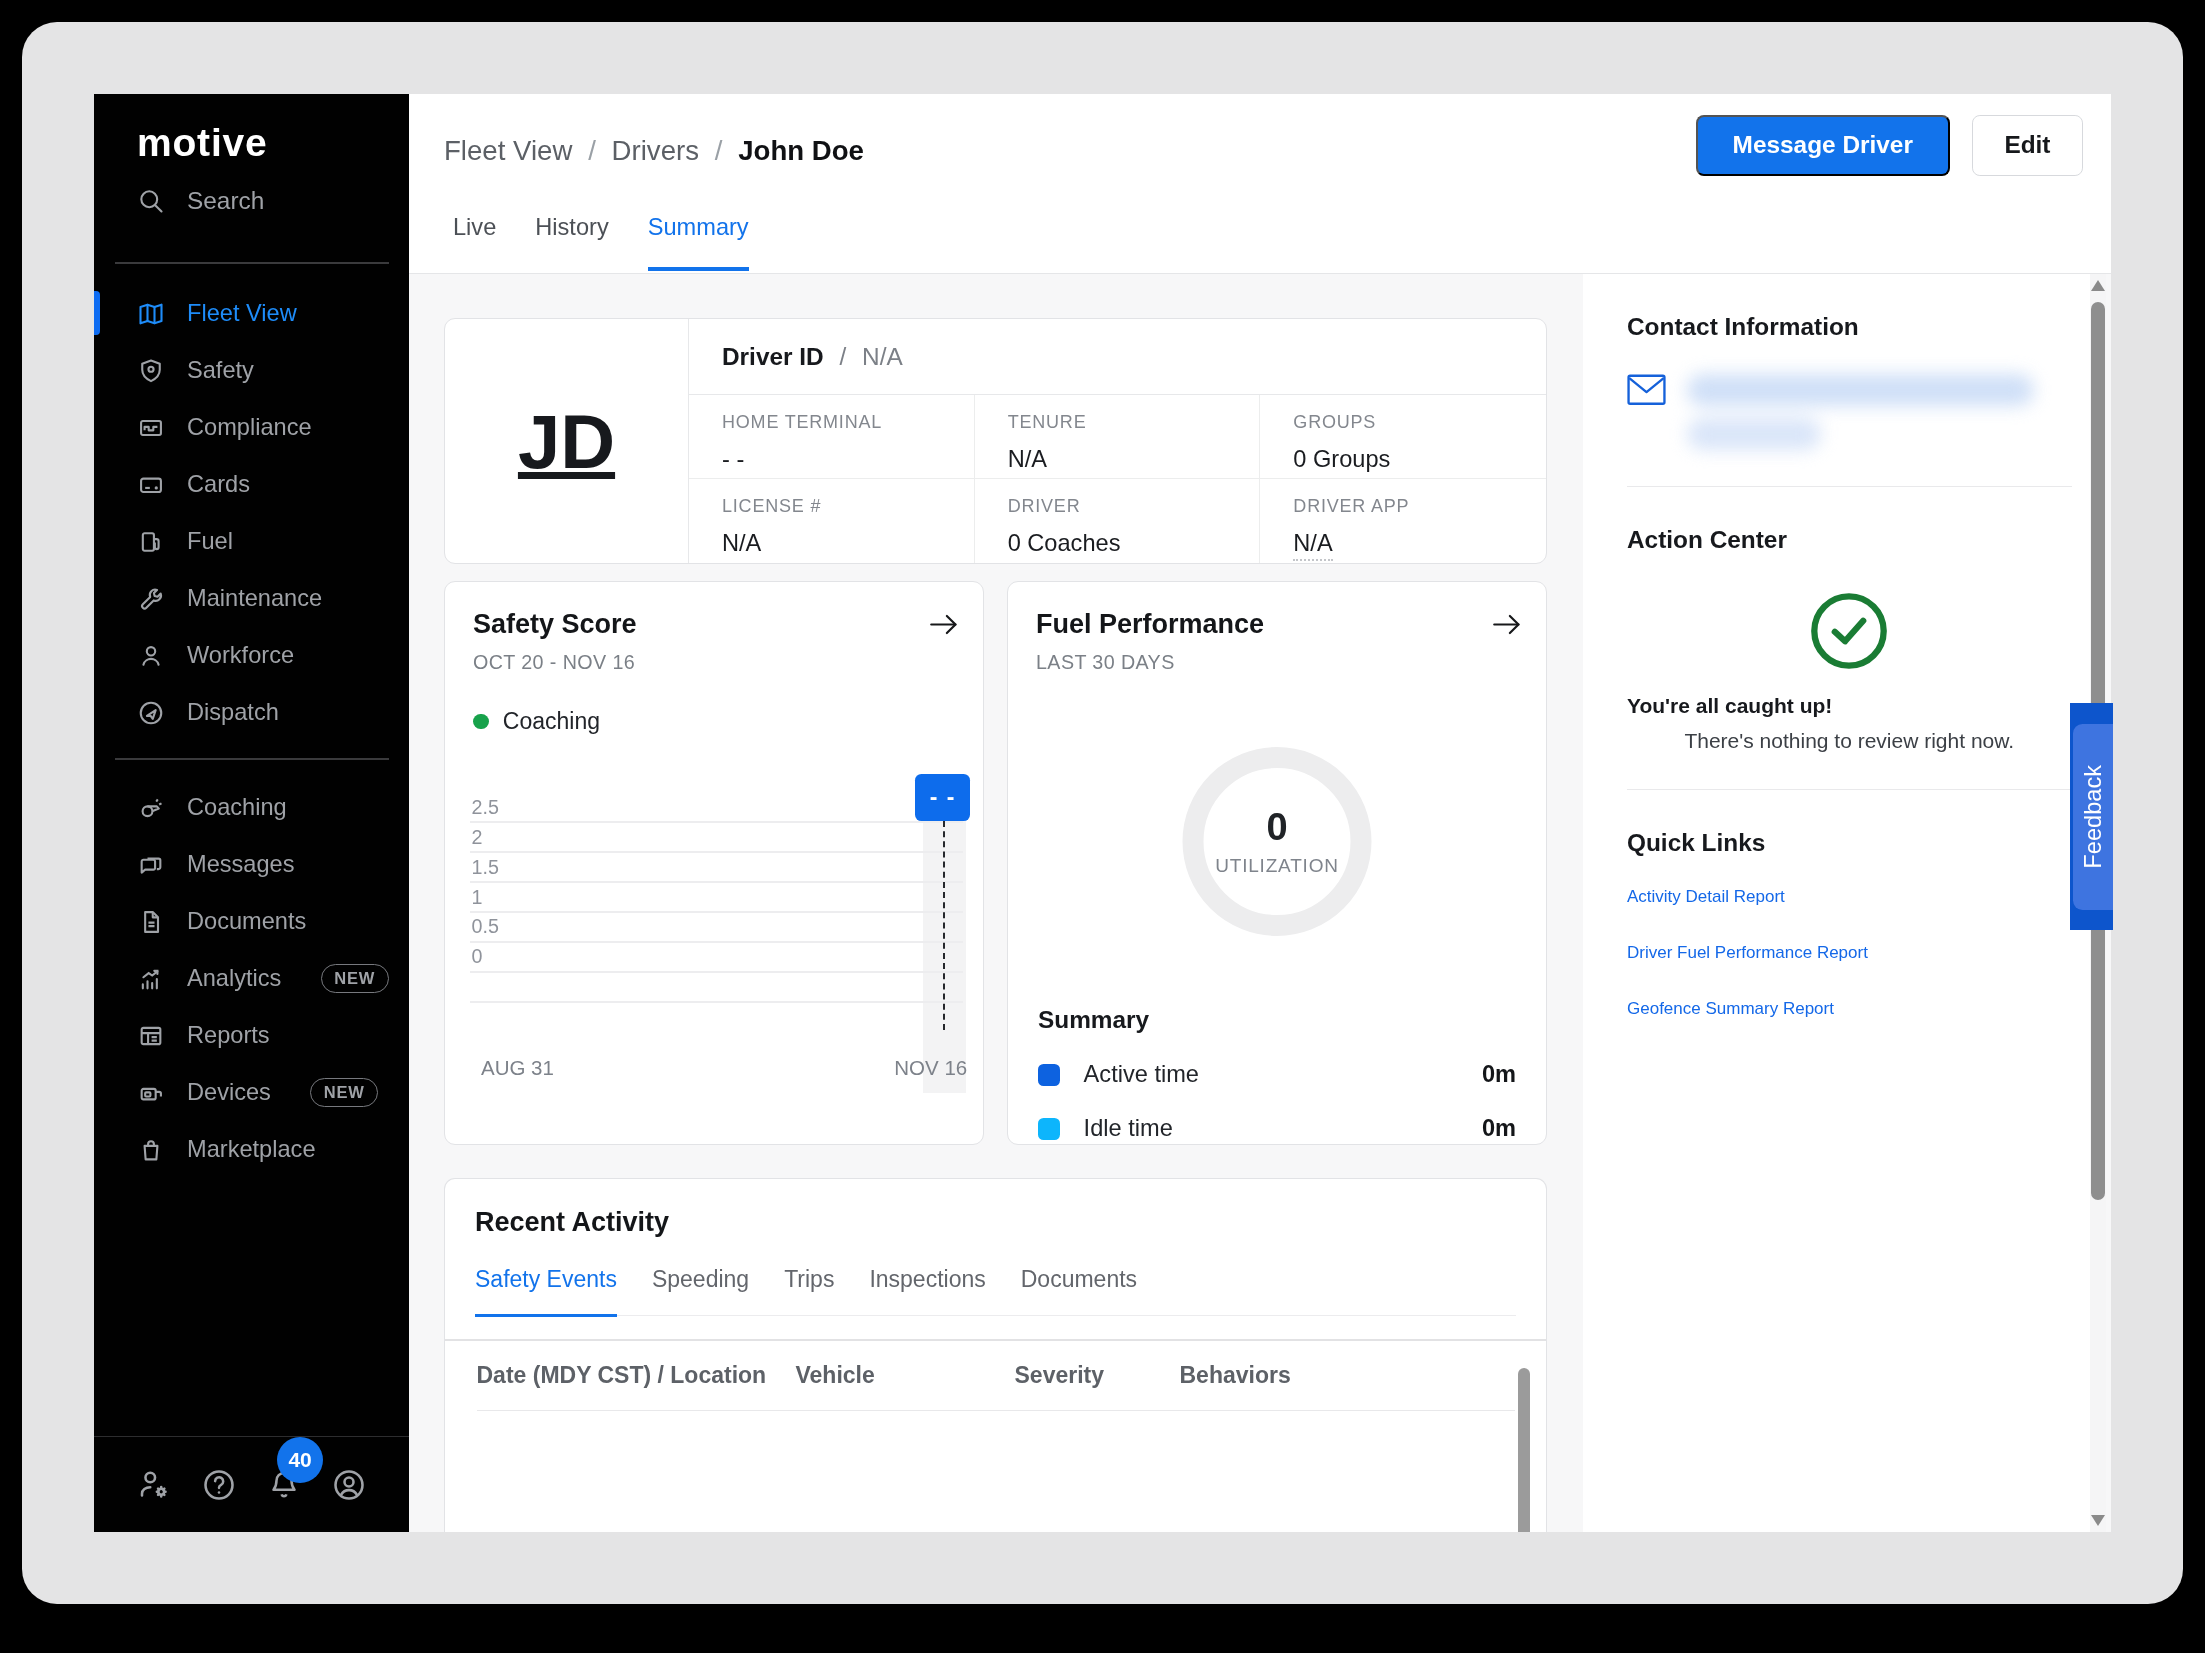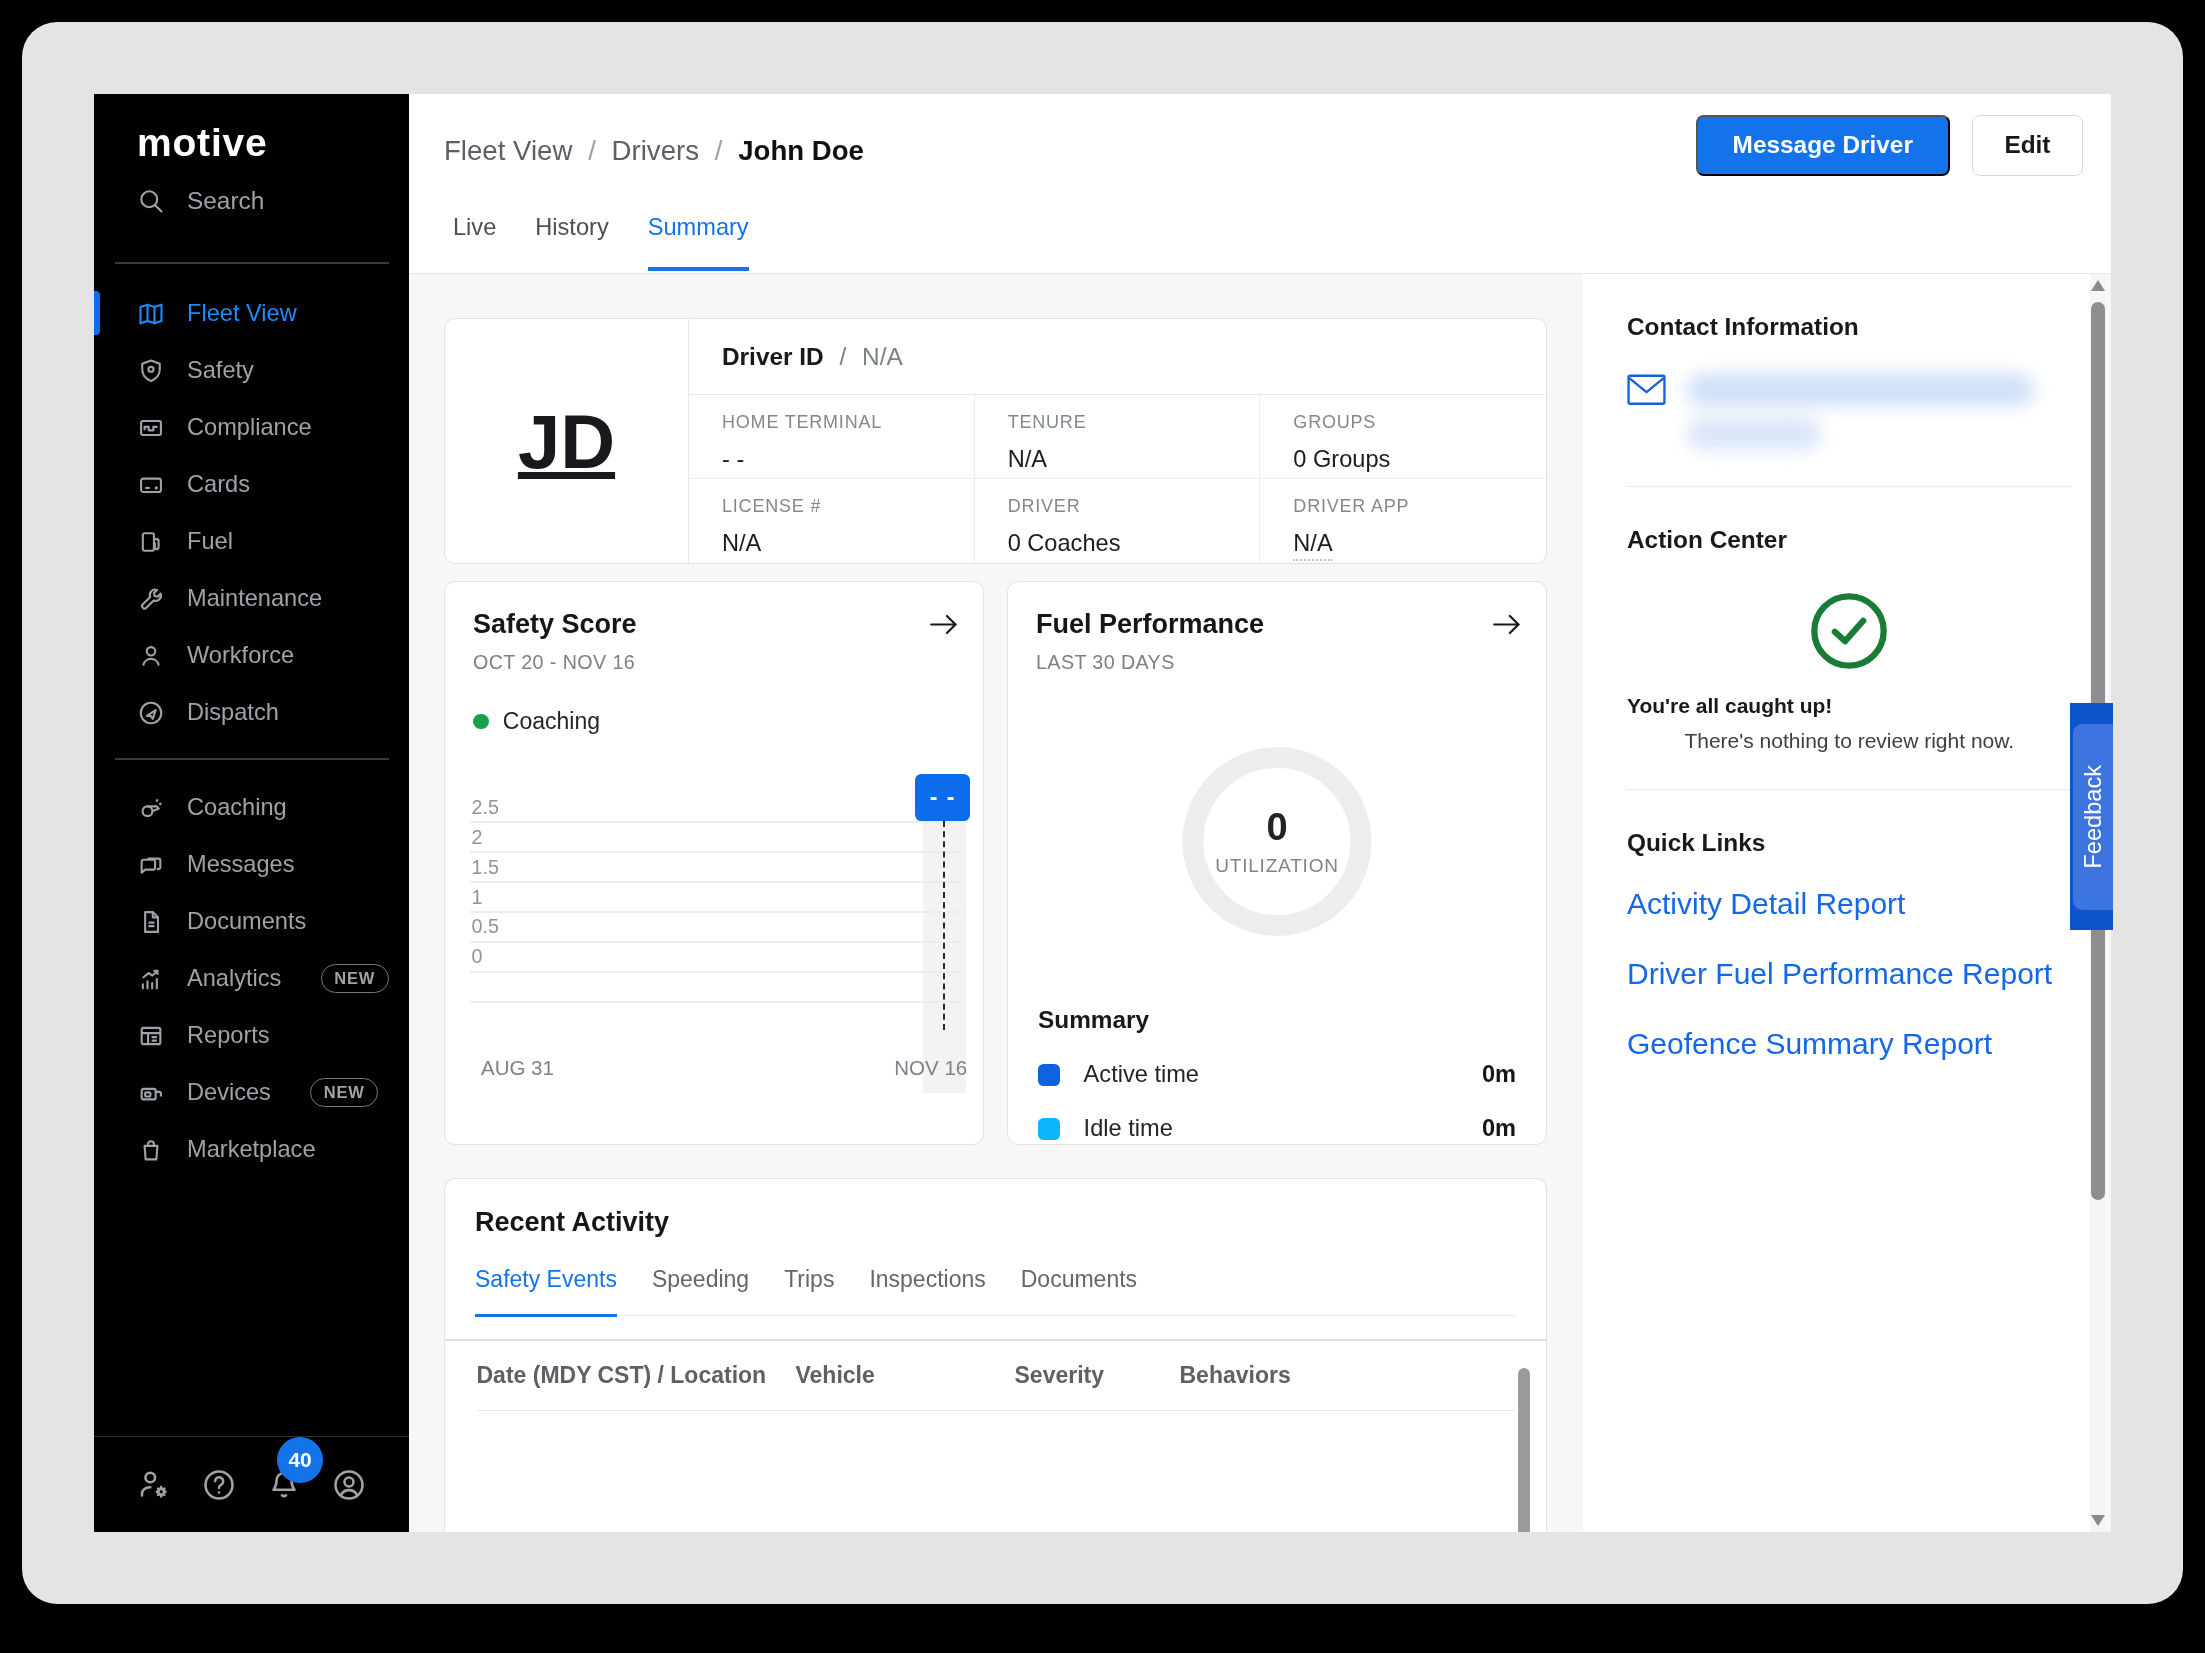--- a/index.html
+++ b/index.html
@@ -101,21 +101,21 @@
   .contact-row { display:flex; margin-top:33px; align-items:flex-start; }
   .email-blob { margin-left:20.5px; filter:blur(8.7px); opacity:.85; cursor:pointer; }
   .blob-line { height:31.5px; border-radius:15.8px; background:#c7daf6; }
   .blob-line.l1 { width:347px; }
   .blob-line.l2 { width:134px; margin-top:12.6px; background:#d3e1f8; }
   .rp-div { border-top:1.6px solid #e9e9eb; margin-top:36px; }
   .ac-check { display:block; margin:36px auto 0; }
   .ac-title { font-size:21px; font-weight:700; color:#17191d; margin-top:22px; }
   .ac-sub { text-align:center; font-size:21px; color:#3c4046; margin-top:11px; }
   .ql-links { margin-top:30px; display:flex; flex-direction:column; gap:36px; }
-  .ql-link { font-size:30px; color:#1468e8; cursor:pointer; }
+  .ql-link { font-size:17px; color:#1468e8; cursor:pointer; }
 
   
   .page-scroll { position:absolute; right:5.5px; top:180px; bottom:0; width:15.8px; background:#f5f5f6; }
   .ps-up { position:absolute; top:6.3px; left:0.8px; width:0; height:0; border-left:7px solid transparent; border-right:7px solid transparent; border-bottom:11px solid #8a8a8a; cursor:pointer; }
   .ps-down { position:absolute; bottom:6.3px; left:0.8px; width:0; height:0; border-left:7px solid transparent; border-right:7px solid transparent; border-top:11px solid #8a8a8a; cursor:pointer; }
   .ps-thumb { position:absolute; top:28px; left:0.8px; width:14px; height:898px; background:#8e8e8e; border-radius:7px; cursor:pointer; }
   .feedback { position:absolute; left:2048px; top:681px; width:43px; height:227px; background:#0d55cc; cursor:pointer; z-index:5; }
   .feedback-inner { position:absolute; inset:20.5px 0 20.5px 3.2px; background:#3e74e0; border-radius:9.5px 0 0 9.5px; display:flex; align-items:center; justify-content:center; }
   .feedback-inner span { writing-mode:vertical-rl; transform:rotate(180deg); color:#fff; font-size:23.6px; }
 

